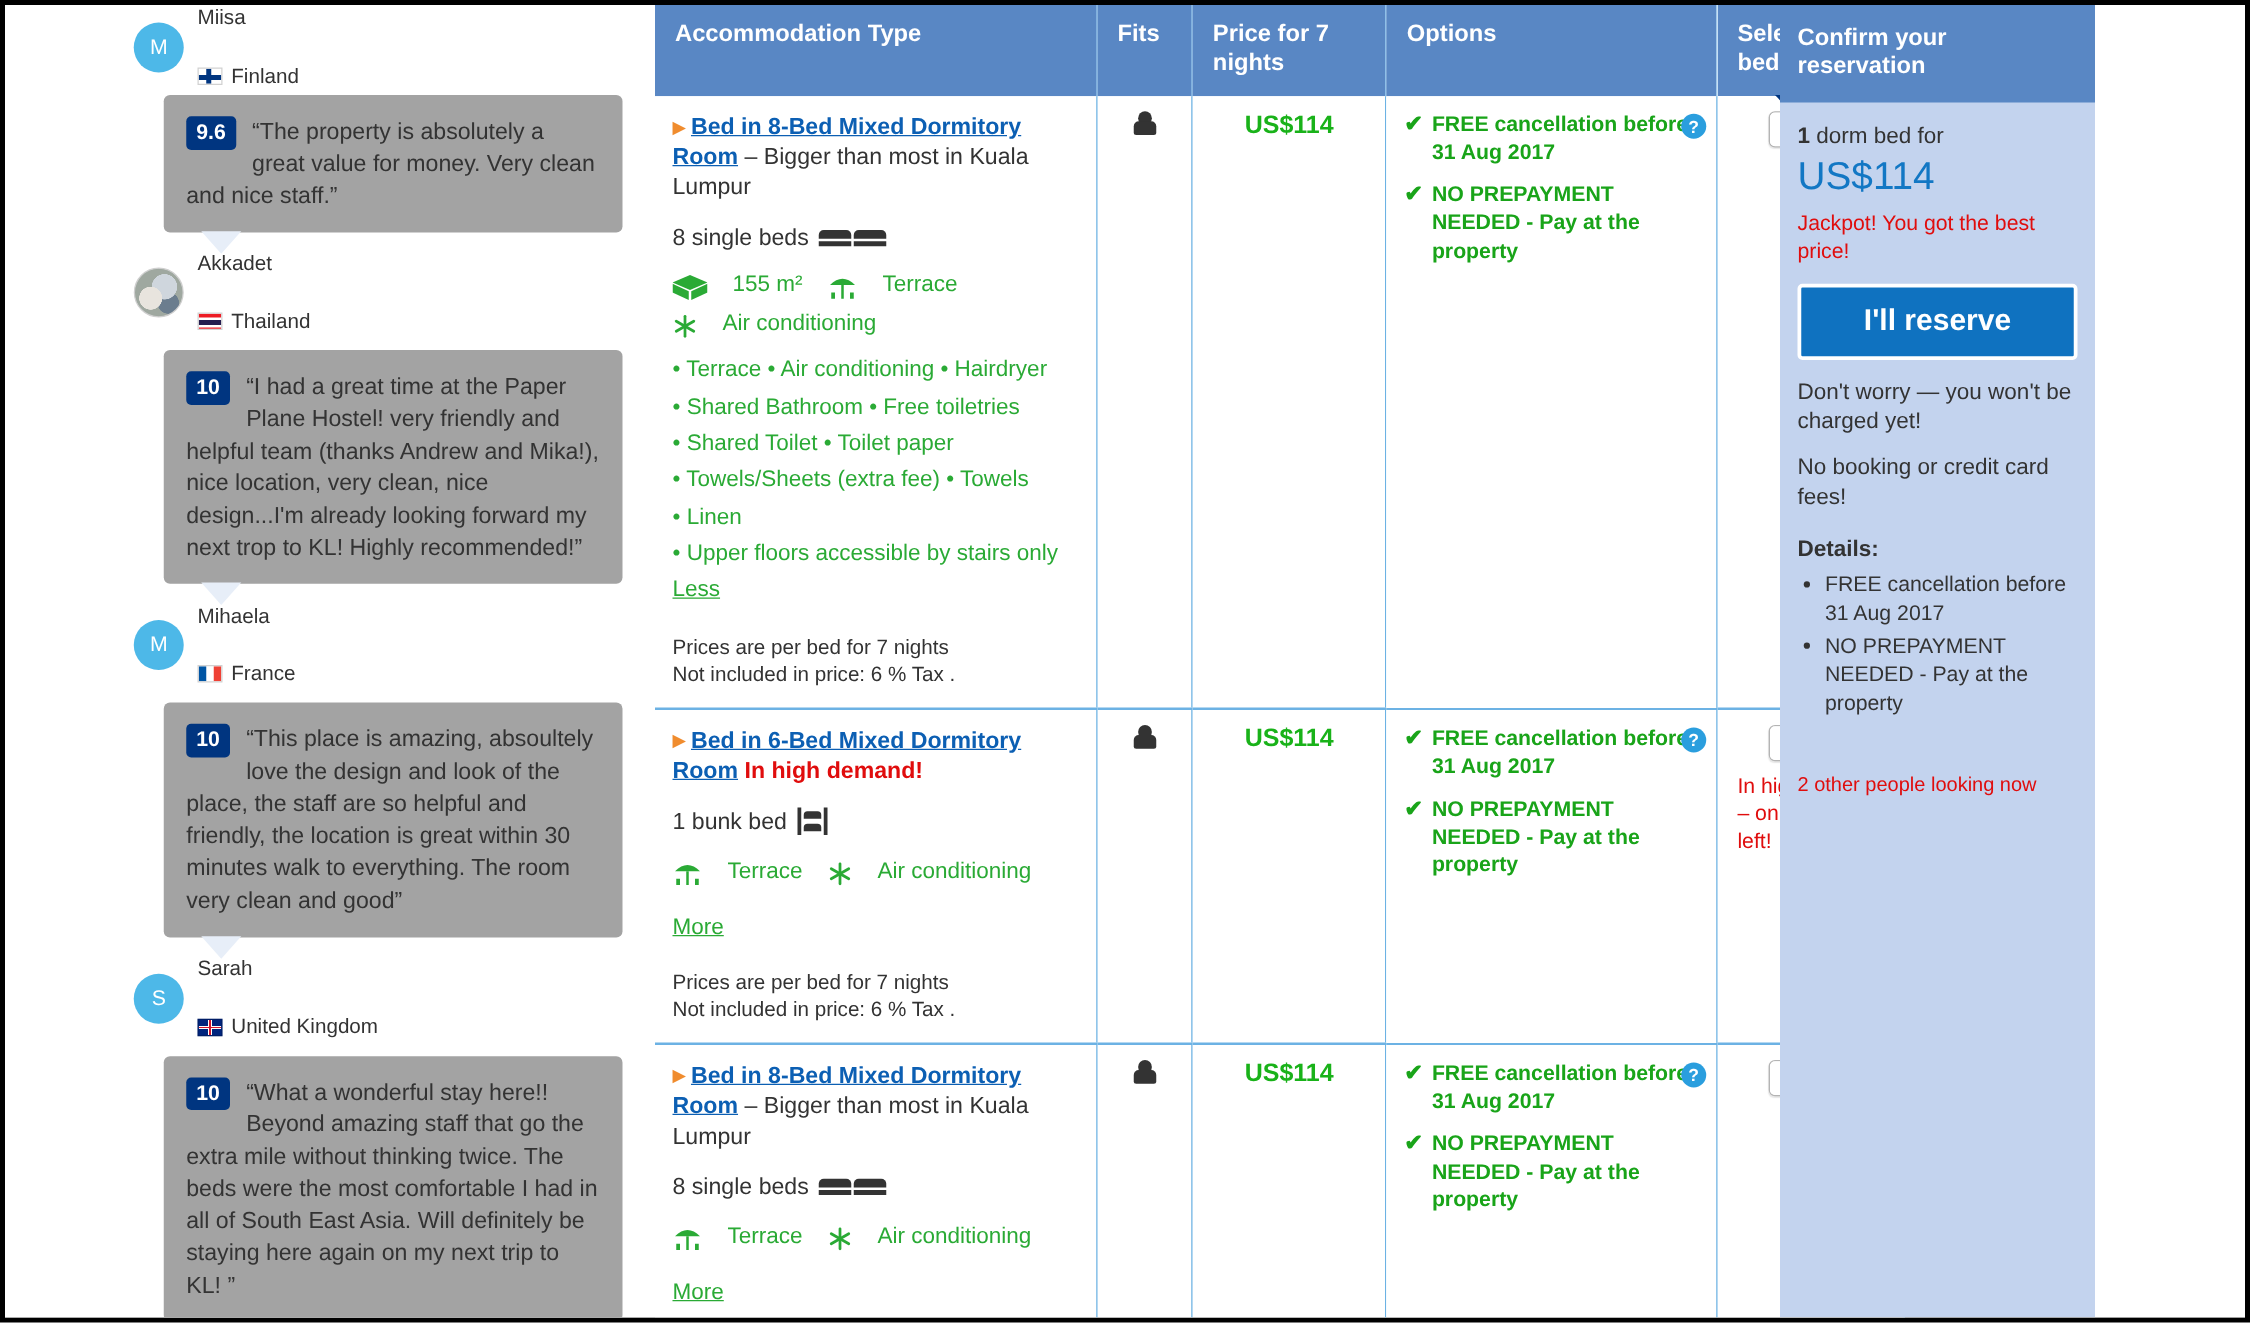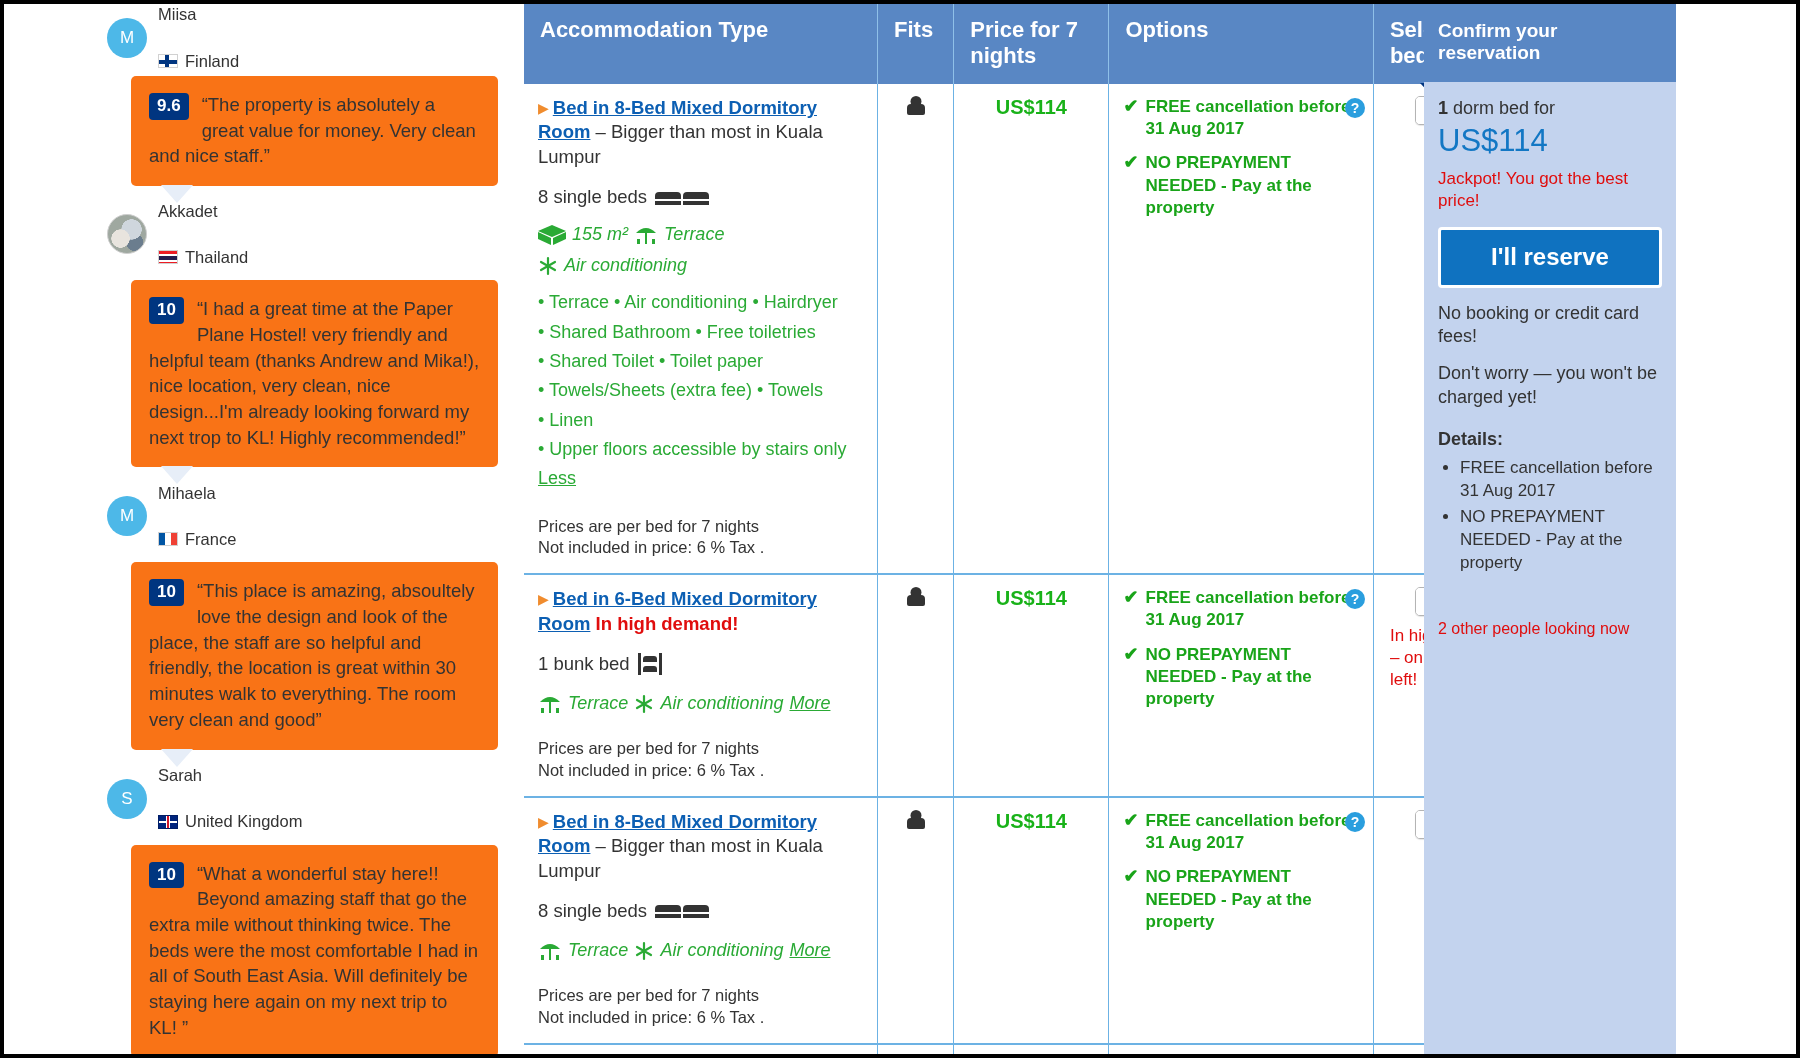--- a/index.html
+++ b/index.html
@@ -99,21 +99,21 @@
   }
   .flag-gb::after {
     content:""; position:absolute; left:0; top:0; width:100%; height:100%;
     background:
       linear-gradient(to bottom, transparent 46%, #cf142b 46%, #cf142b 54%, transparent 54%),
       linear-gradient(to right, transparent 44%, #cf142b 44%, #cf142b 56%, transparent 56%);
   }
 
   .bubble {
     position: relative;
-    background: #f97316;
+    background: #a3a3a3;
     border-radius: 5px;
     margin: 12px 26px 0 127px;
     padding: 16px 18px 17px 18px;
   }
   .bubble::after {
     content: "";
     position: absolute;
     left: 30px; bottom: -17px;
     width: 0; height: 0;
     border-left: 16px solid transparent;
@@ -145,21 +145,21 @@
     width: 1000px; height: 1050px;
   }
   table.rooms {
     border-collapse: collapse;
     width: 1000px;
     table-layout: fixed;
   }
   table.rooms th {
     background: #5987c4;
     color: #ffffff;
-    font-size: 22px;
+    font-size: 19px;
     font-weight: 700;
     text-align: left;
     padding: 13px 16px 14px 16px;
     vertical-align: top;
     border-right: 1px solid #8fc0e8;
     line-height: 1.2;
   }
   th.th-fits { text-align: center; padding-left: 6px; padding-right: 6px; }
   th.th-price { padding-left: 12px; }
   th.th-select {
@@ -242,25 +242,24 @@
   }
   .bunk-icon::after {
     content:""; position:absolute; left:2px; bottom:3px; right:2px; height:6px; background:#333333; border-radius:3px 3px 0 0;
   }
 
   .amen-row {
     margin-top: 14px;
     font-size: 18px;
     color: #2aaa35;
     display: flex;
-    align-items: center;
+    align-items: flex-end;
     flex-wrap: wrap;
-    gap: 6px;
+    gap: 20px;
     line-height: 1.4;
-    font-style: italic;
   }
   .size-icon {
     width: 28px; height: 20px; display:inline-block; position:relative; flex:0 0 auto;
   }
   .size-icon svg { display:block; }
   .terrace-icon { width: 24px; height: 20px; display:inline-block; flex:0 0 auto; }
   .snow-icon { width: 20px; height: 20px; display:inline-block; flex:0 0 auto; }
   .amen-bullets {
     margin-top: 10px;
     font-size: 18px;
@@ -763,22 +762,22 @@
 
   <div class="confirm">
     <div class="confirm-head">Confirm your reservation</div>
     <div class="confirm-body">
       <div class="c-line1">
         <b>1</b><span> dorm bed for</span>
       </div>
       <div class="c-price">US$114</div>
       <div class="c-jackpot">Jackpot! You got the best price!</div>
       <div class="reserve-btn">I'll reserve</div>
+      <div class="c-note">Don't worry — you won't be charged yet!</div>
       <div class="c-note">No booking or credit card fees!</div>
-      <div class="c-note">Don't worry — you won't be charged yet!</div>
       <div class="c-details-h">Details:</div>
       <ul class="c-details">
         <li>FREE cancellation before 31 Aug 2017</li>
         <li>NO PREPAYMENT NEEDED - Pay at the property</li>
       </ul>
       <div class="c-looking">2 other people looking now</div>
     </div>
   </div>
 
 </div>

